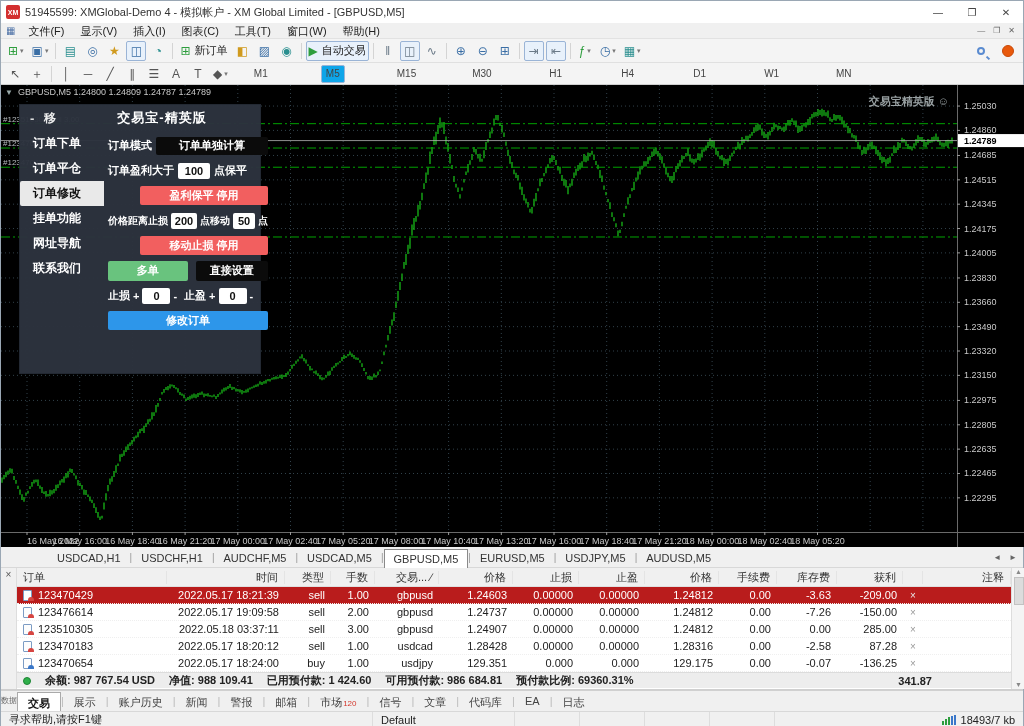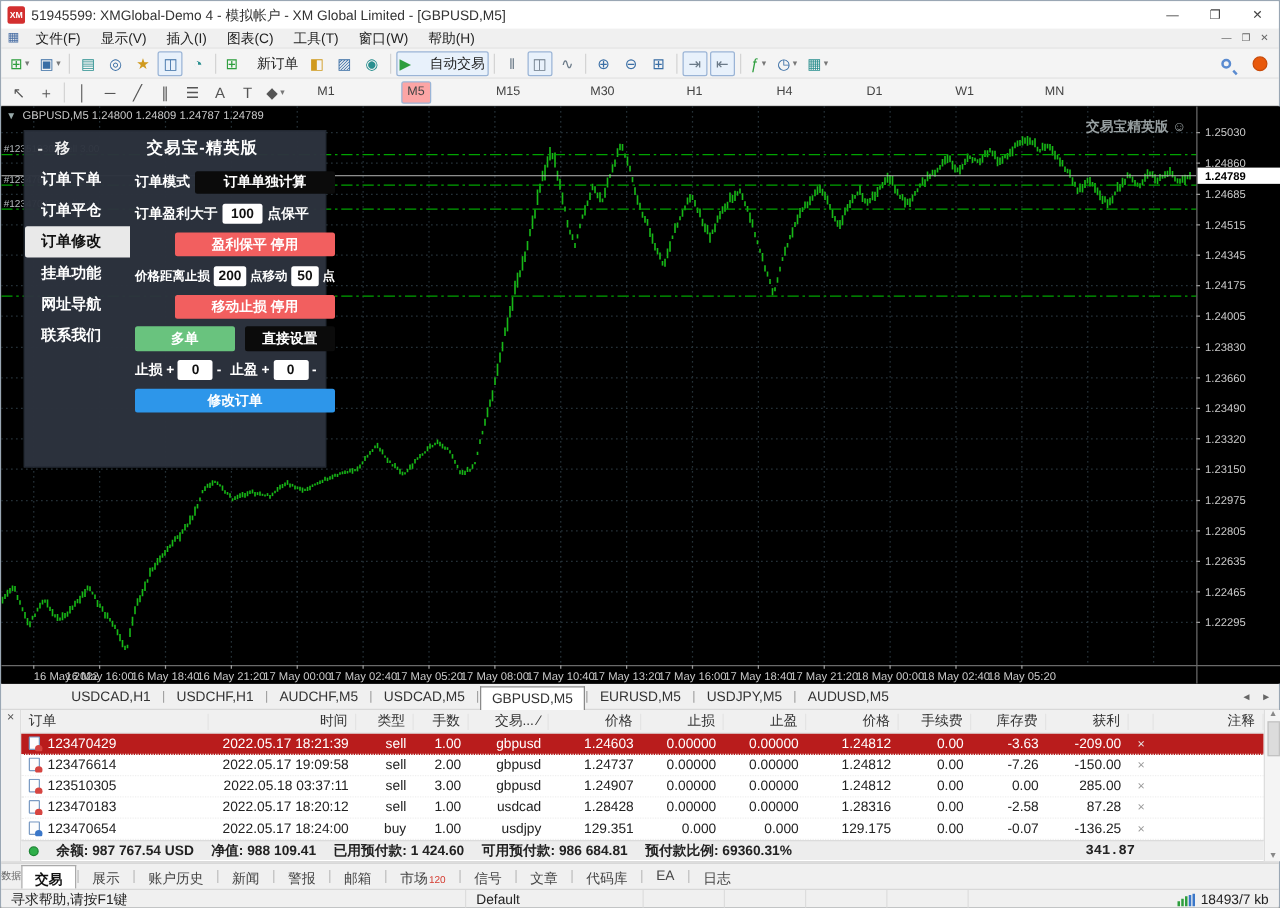--- a/index.html
+++ b/index.html
@@ -18,31 +18,31 @@
   .menu-doc-icon{color:#4a6fa5;font-size:10px;padding:0 5px;}
   .menu-item{padding:0 8px;color:#222;font-size:11px;line-height:16px;}
   .child-controls{margin-left:auto;display:flex;gap:8px;padding-right:8px;color:#666;font-size:8px;}
 
   
   .toolbar{background:#f4f4f4;display:flex;align-items:center;padding:0 3px;}
   .tb1{height:24px;flex:0 0 24px;border-bottom:1px solid #e0e0e0;}
   .tb2{height:22px;flex:0 0 22px;border-bottom:1px solid #cfcfcf;}
   .tb-btn{height:20px;min-width:20px;padding:0 2px;display:flex;align-items:center;justify-content:center;margin:0 1px;border:1px solid transparent;border-radius:2px;font-size:12px;color:#555;cursor:default;}
   .tb-btn.active{border-color:#9ab4d6;background:#e8f1fb;}
-  .tb-label{font-size:11px;color:#222;margin-left:15px;text-align:center;}
+  .tb-label{font-size:11px;color:#222;margin-left:4px;text-align:center;}
   .dd{font-size:7px;color:#777;margin-left:2px;}
   .tb-sep{width:1px;height:16px;background:#d4d4d4;margin:0 3px;}
   .glyph{line-height:1;}
   .g-green{color:#2e9e3e;} .g-blue{color:#3a6ea5;} .g-gold{color:#d09a1e;} .g-teal{color:#2a8f8f;} .g-gray{color:#6b7a88;}
   .tb-right{margin-left:auto;display:flex;align-items:center;}
   .mag{position:relative;width:8px;height:8px;border:2px solid #5a8bd0;border-radius:50%;display:inline-block;}
   .mag::after{content:"";position:absolute;width:4px;height:2px;background:#5a8bd0;transform:rotate(45deg);left:7px;top:8px;}
   .notif{width:12px;height:12px;border-radius:50%;background:#e8590c;border:1px solid #c94a08;margin:0 6px 0 10px;}
   .tf-btn{height:18px;min-width:24px;font-size:10px;color:#444;display:flex;align-items:center;justify-content:center;border:1px solid transparent;border-radius:2px;margin:0 1px;padding:0 3px;}
-  .tf-btn.active{border-color:#9ab4d6;background:#fca5a5;}
+  .tf-btn.active{border-color:#9ab4d6;background:#0ea5e9;}
   .tf-group{margin-left:16px;display:flex;gap:46px;}
 
   
   .chart-wrap{position:relative;height:462px;flex:0 0 462px;background:#000;}
   .chart-wrap svg{position:absolute;left:0;top:0;}
   svg text{font-family:"Liberation Sans","DejaVu Sans",sans-serif;}
   .ohlc{position:absolute;left:4px;top:2px;color:#c8c8c8;font-size:9px;z-index:5;display:flex;align-items:center;gap:5px;}
   .ohlc .tri{color:#9aa;font-size:8px;}
 
   
@@ -84,21 +84,21 @@
   .al-r{text-align:right;} .al-l{text-align:left;}
   .t-row{height:17px;flex:0 0 17px;color:#222;border-bottom:1px dotted #efefef;}
   .t-row.selected{background:#b91c1c;color:#fff;}
   .doc-icon{display:inline-block;width:9px;height:11px;background:#fdfdfd;border:1px solid #7c9cc4;border-radius:1px;position:relative;vertical-align:-2px;margin-right:6px;}
   .doc-icon .dot{position:absolute;right:-3px;bottom:-3px;width:6px;height:6px;border-radius:50%;}
   .dot-sell{background:#d64541;} .dot-buy{background:#3a77c9;}
   .x-close{color:#9a9a9a;font-size:10px;text-align:center;}
   .t-row.selected .x-close{color:#e8e8e8;}
   .t-sum{height:16px;flex:0 0 16px;background:#ededed;border-top:1px solid #dcdcdc;display:flex;align-items:center;font-weight:bold;color:#222;position:relative;padding-left:6px;gap:14px;font-size:11px;}
   .sum-dot{width:8px;height:8px;border-radius:50%;background:#2faf4a;border:1px solid #1d8534;flex:0 0 8px;}
-  .sum-total{position:absolute;right:103px;font-family:Liberation Mono, monospace;}
+  .sum-total{position:absolute;right:79px;}
   .t-scroll{width:14px;flex:0 0 14px;background:#f4f4f4;border-left:1px solid #ddd;display:flex;flex-direction:column;align-items:center;color:#888;font-size:7px;}
   .t-thumb{width:10px;height:28px;background:#dcdcdc;border:1px solid #c2c2c2;margin-top:2px;}
 
   
   .bottom-tabs{height:21px;flex:0 0 21px;background:#f0f0f0;display:flex;align-items:center;border-top:1px solid #d0d0d0;}
   .dock-tab{width:16px;flex:0 0 16px;font-size:8px;color:#666;line-height:8px;text-align:center;}
   .btab{padding:0 10px;height:19px;display:flex;align-items:flex-start;padding-top:3px;font-size:11px;color:#444;}
   .btab.active{background:#fff;border:1px solid #aaa;border-bottom:none;font-weight:bold;color:#111;}
   .btab .badge{color:#d43a2f;font-size:8px;margin-left:1px;margin-top:4px;}
   .btab-sep{color:#bbb;}

